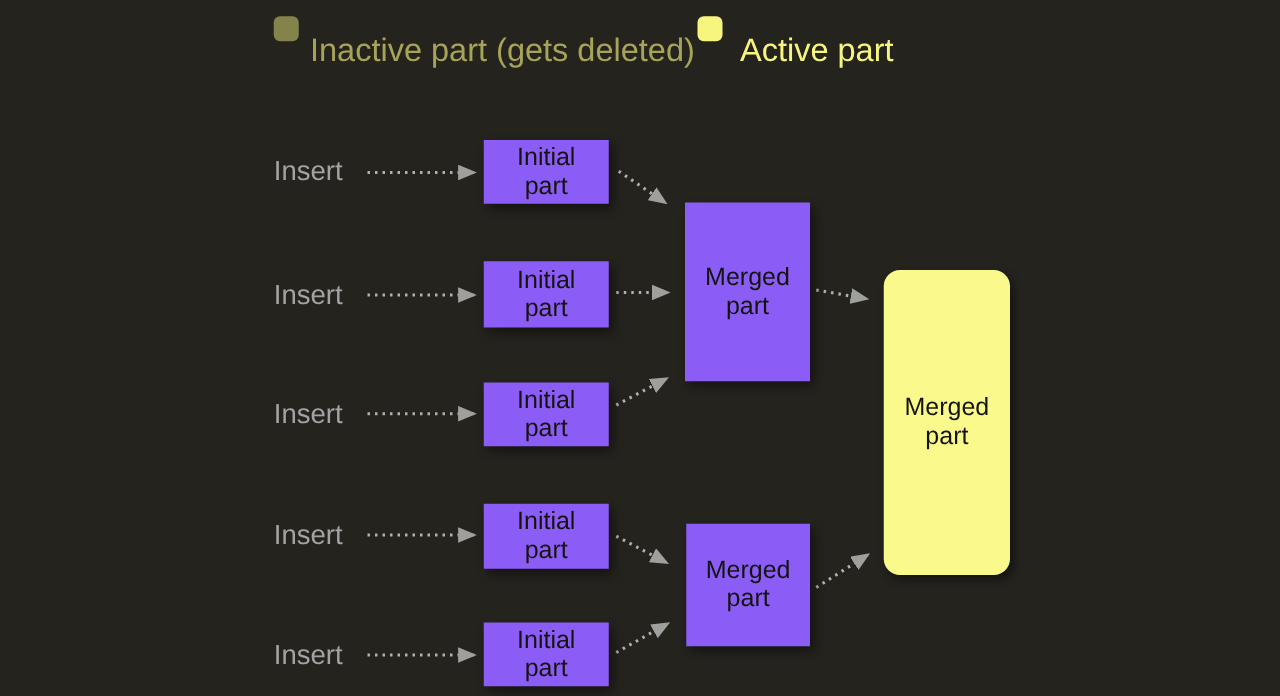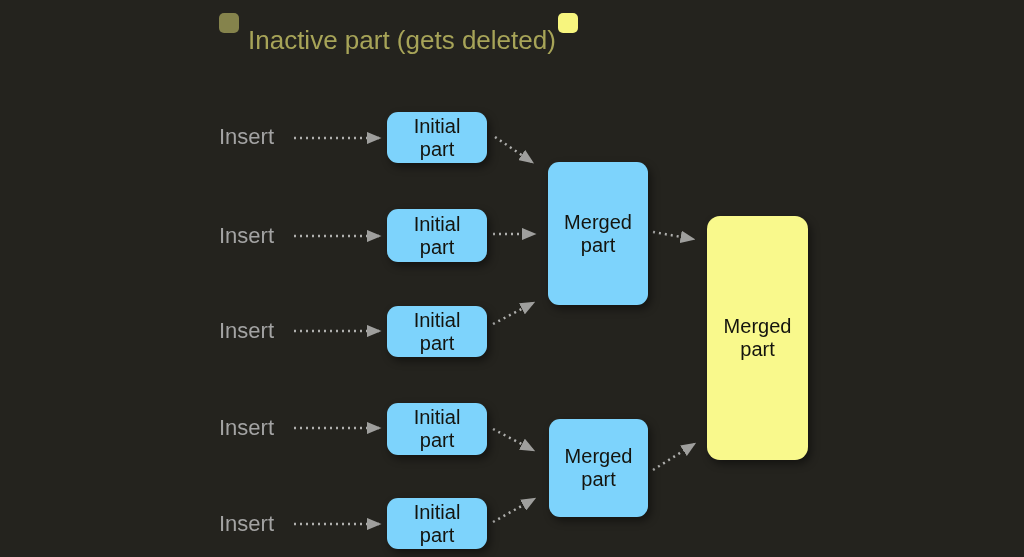--- a/index.html
+++ b/index.html
@@ -45,25 +45,25 @@
     color: #a3a3a3;
     font-size: 22px;
     line-height: 26px;
   }
   .node {
     position: absolute;
     display: flex;
     align-items: center;
     justify-content: center;
     text-align: center;
-    background: #7dd3fc;
+    background: #8b5cf6;
     color: #14140e;
     font-size: 20px;
     line-height: 23px;
-    border-radius: 11px;
+    border-radius: 0;
     box-shadow: 3px 4px 8px rgba(0,0,0,0.45);
   }
   .node .node-label { display: inline-block; width: 72px; }
   .node.active {
     background: #f9f98c;
     border-radius: 13px;
   }
   .i1 { left: 387px; top: 112px; width: 100px; height: 51px; }
   .i2 { left: 387px; top: 209px; width: 100px; height: 53px; }
   .i3 { left: 387px; top: 306px; width: 100px; height: 51px; }
@@ -79,20 +79,21 @@
   .ins5 { top: 511px; }
 </style>
 </head>
 <body>
 
 <div class="canvas">
 
   <span class="swatch inactive"></span>
   <span class="legend-label inactive-text">Inactive part (gets deleted)</span>
   <span class="swatch active"></span>
+  <span class="legend-label active-text">Active part</span>
 
   <svg class="arrows" width="1024" height="557" viewBox="0 0 1024 557">
     <defs>
       <marker id="ah" markerWidth="6" markerHeight="5" refX="5" refY="2.5" orient="auto" markerUnits="strokeWidth">
         <path d="M0,0 L6,2.5 L0,5 Z" fill="#9f9f9d"></path>
       </marker>
     </defs>
     <line class="dotted" x1="294" y1="138" x2="379" y2="138" marker-end="url(#ah)"></line>
     <line class="dotted" x1="294" y1="236" x2="379" y2="236" marker-end="url(#ah)"></line>
     <line class="dotted" x1="294" y1="331" x2="379" y2="331" marker-end="url(#ah)"></line>

